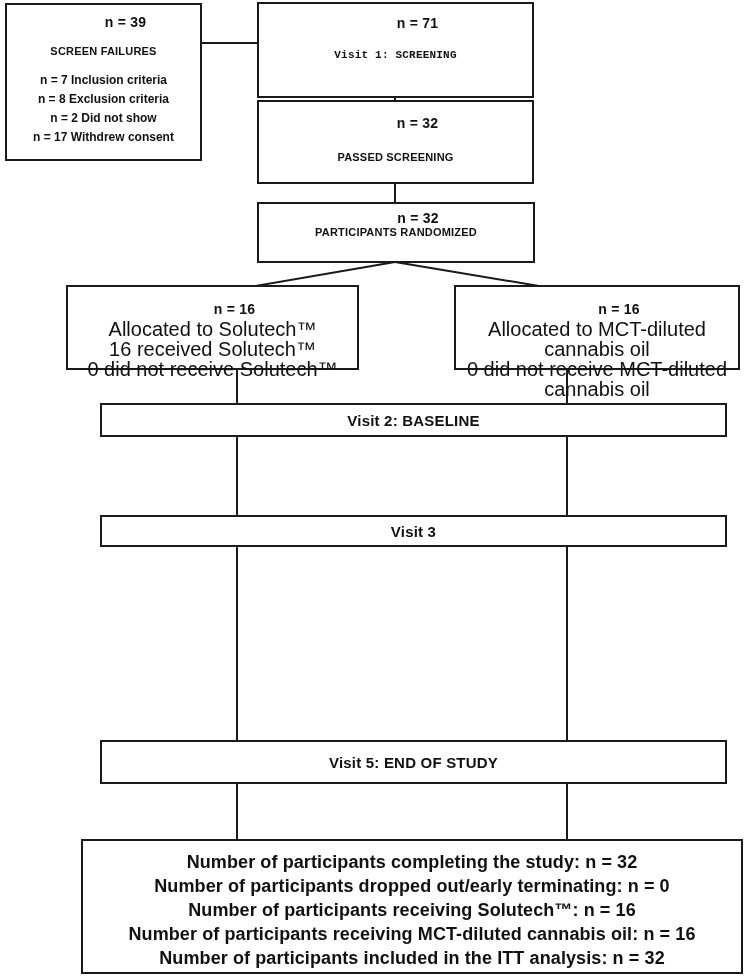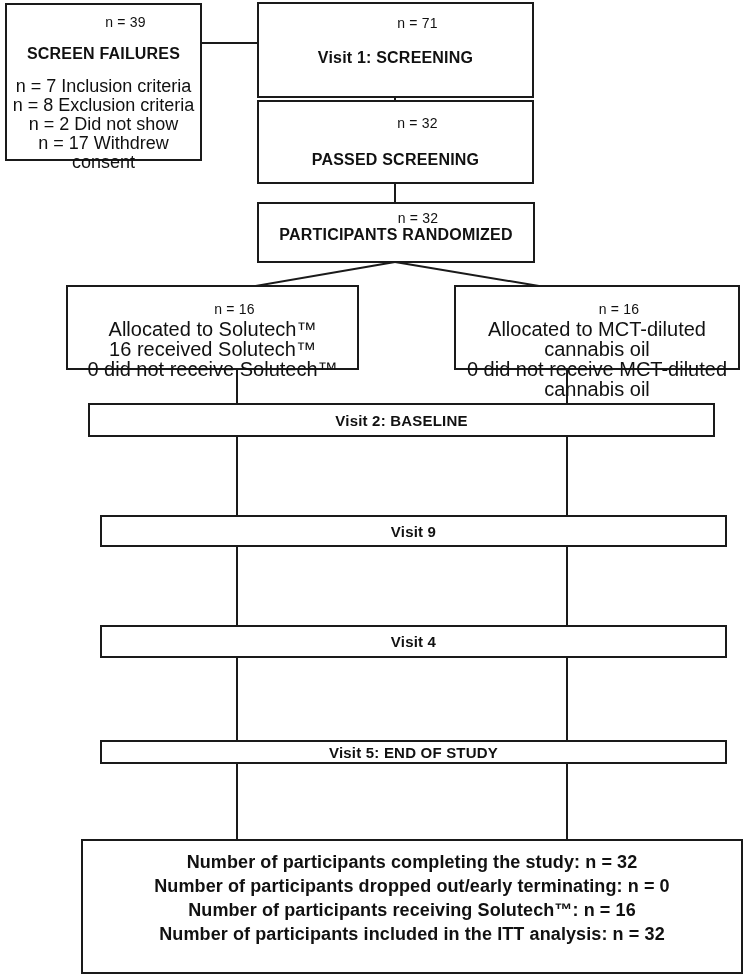--- a/index.html
+++ b/index.html
@@ -22,23 +22,23 @@
     position: absolute;
     background: #ffffff;
     border: 2px solid #1a1a1a;
     box-sizing: border-box;
     z-index: 1;
     display: flex;
     flex-direction: column;
     align-items: center;
     text-align: center;
   }
-  .n-label { font-size: 14px; font-weight: normal; letter-spacing: 0.2px; padding-left: 44px; }
-  .box-title { font-size: 16px; font-weight: bold; letter-spacing: 0.2px; }
-  .detail-line { font-size: 18px; font-weight: normal; line-height: 19px; }
+  .n-label { font-size: 14px; font-weight: bold; letter-spacing: 0.2px; padding-left: 44px; }
+  .box-title { font-size: 11px; font-weight: bold; letter-spacing: 0.2px; }
+  .detail-line { font-size: 12px; font-weight: bold; line-height: 19px; }
   .arm-line { font-size: 20px; font-weight: normal; line-height: 20px; }
   .bar {
     position: absolute;
     background: #ffffff;
     border: 2px solid #1a1a1a;
     box-sizing: border-box;
     z-index: 1;
     display: flex;
     align-items: center;
     justify-content: center;
@@ -48,32 +48,32 @@
   }
   .summary-line { font-size: 18px; font-weight: bold; line-height: 24px; letter-spacing: 0.1px; }
 
   
   .screen-failures { left: 5px;   top: 3px;   width: 197px; height: 158px; }
   .visit1-box      { left: 257px; top: 2px;   width: 277px; height: 96px;  }
   .passed-box      { left: 257px; top: 100px; width: 277px; height: 84px;  }
   .randomized-box  { left: 257px; top: 202px; width: 278px; height: 61px;  }
   .arm-left-box    { left: 66px;  top: 285px; width: 293px; height: 85px;  }
   .arm-right-box   { left: 454px; top: 285px; width: 286px; height: 85px;  }
-  .bar-visit2      { left: 88px; top: 403px; width: 627px; height: 34px;  }
+  .bar-visit2      { left: 100px; top: 403px; width: 627px; height: 34px;  }
   .bar-visit3      { left: 100px; top: 515px; width: 627px; height: 32px;  }
   .bar-visit4      { left: 100px; top: 625px; width: 627px; height: 33px;  }
-  .bar-visit5      { left: 100px; top: 740px; width: 627px; height: 24px;  }
+  .bar-visit5      { left: 100px; top: 740px; width: 627px; height: 44px;  }
   .summary-box     { left: 81px;  top: 839px; width: 662px; height: 135px; padding-top: 9px; }
 
   .screen-failures .n-label   { margin-top: 9px; }
   .screen-failures .box-title { margin-top: 15px; }
   .screen-failures .reasons   { margin-top: 14px; }
 
   .visit1-box .n-label   { margin-top: 11px; }
-  .visit1-box .box-title { margin-top: 18px; }
+  .visit1-box .box-title { margin-top: 18px; font-family: Liberation Mono, monospace; }
 
   .passed-box .n-label   { margin-top: 13px; }
   .passed-box .box-title { margin-top: 20px; }
 
   .randomized-box .n-label   { margin-top: 6px; }
   .randomized-box .box-title { }
 
   .arm-left-box .n-label, .arm-right-box .n-label { margin-top: 12px; line-height: 20px; }
 </style>
 </head>
@@ -132,31 +132,29 @@
     <div class="n-label">n = 16</div>
     <div class="arm-line">Allocated to MCT-diluted cannabis oil</div>
     <div class="arm-line">0 did not receive MCT-diluted cannabis oil</div>
   </div>
 
   <div class="bar bar-visit2">
     <span>Visit 2: BASELINE</span>
   </div>
 
   <div class="bar bar-visit3">
-    <span>Visit 9</span>
+    <span>Visit 3</span>
   </div>
 
-  <div class="bar bar-visit4">
-    <span>Visit 4</span>
-  </div>
 
   <div class="bar bar-visit5">
     <span>Visit 5: END OF STUDY</span>
   </div>
 
   <div class="box summary-box">
     <div class="summary-line">Number of participants completing the study: n = 32</div>
     <div class="summary-line">Number of participants dropped out/early terminating: n = 0</div>
     <div class="summary-line">Number of participants receiving Solutech™: n = 16</div>
+    <div class="summary-line">Number of participants receiving MCT-diluted cannabis oil: n = 16</div>
     <div class="summary-line">Number of participants included in the ITT analysis: n = 32</div>
   </div>
 
 </div>
 
 </body></html>

